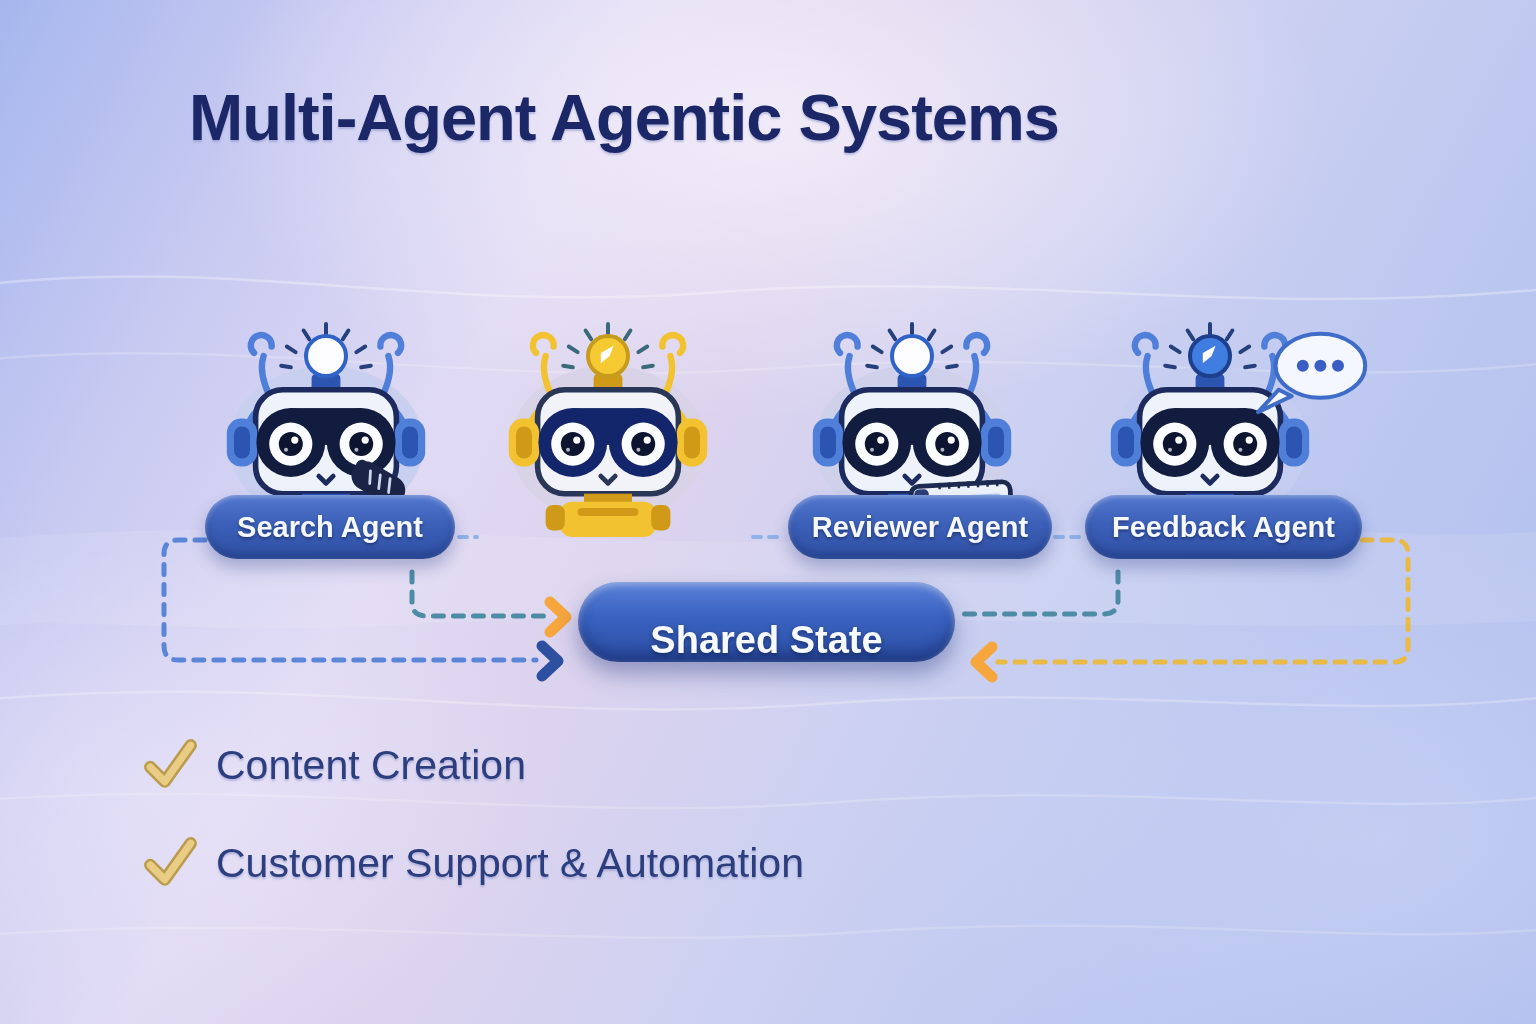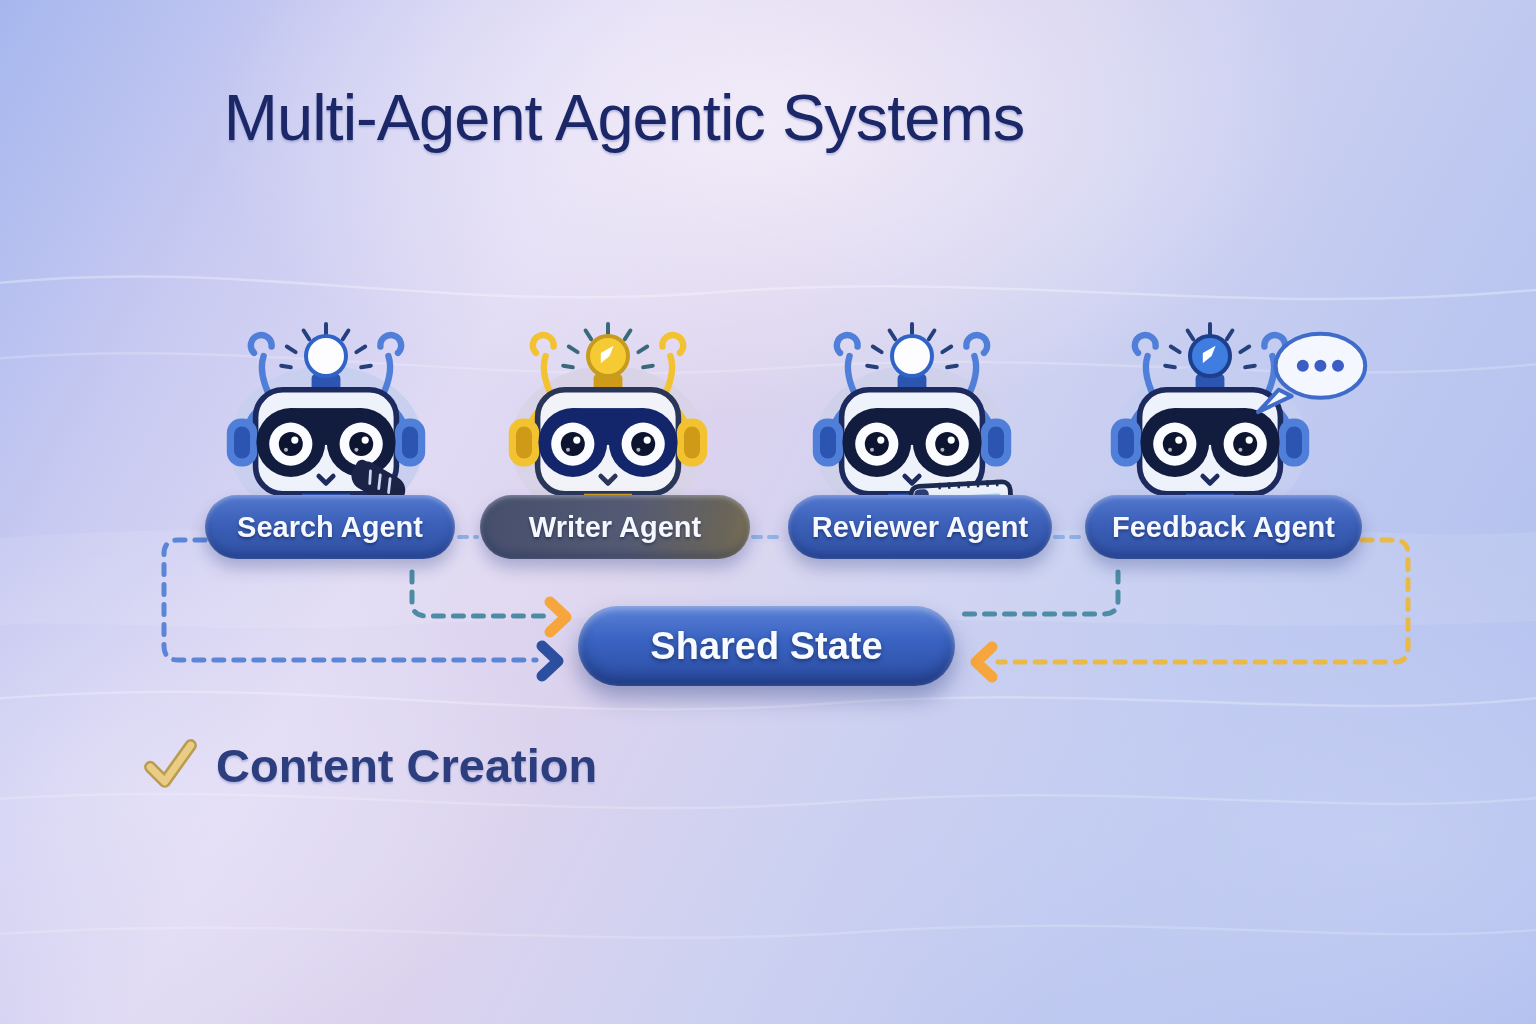--- a/index.html
+++ b/index.html
@@ -13,21 +13,21 @@
     background:
       radial-gradient(ellipse 900px 480px at 50% 12%, rgba(244,239,250,.85), rgba(244,239,250,0) 62%),
       radial-gradient(ellipse 700px 420px at 10% 78%, rgba(238,234,250,.45), rgba(238,234,250,0) 60%),
       radial-gradient(ellipse 820px 460px at 90% 82%, rgba(206,214,246,.55), rgba(206,214,246,0) 65%),
       linear-gradient(118deg,#a6b7ee 0%,#c6c9f1 15%,#e0daf4 32%,#dcd3ee 44%,#cdd1f1 60%,#bcc7f0 78%,#b0beee 100%);
   }
   .bg-waves{position:absolute;inset:0;z-index:0;}
   .connectors{position:absolute;inset:0;z-index:1;}
   .page-title{
     position:absolute;top:80px;left:0;width:1248px;text-align:center;z-index:4;
-    font-size:65px;font-weight:400;letter-spacing:-1px;color:#1b2767;
+    font-size:65px;font-weight:700;letter-spacing:-1px;color:#1b2767;
     text-shadow:0 2px 2px rgba(120,130,190,.45);
   }
   .page-subtitle{
     position:absolute;top:197px;left:0;width:1536px;text-align:center;z-index:4;
     font-size:34px;font-weight:500;color:#2b4a8c;
   }
   .robot{position:absolute;z-index:2;}
   .robot-1{left:206px;top:316px;}
   .robot-2{left:488px;top:316px;}
   .robot-3{left:792px;top:316px;}
@@ -39,30 +39,30 @@
     text-shadow:0 2px 3px rgba(10,20,60,.45);
     box-shadow:0 9px 16px rgba(40,60,130,.30), inset 0 2px 5px rgba(255,255,255,.35), inset 0 -5px 9px rgba(10,25,80,.28);
   }
   .pill-blue{background:linear-gradient(180deg,#5277cf 0%,#3c60b8 45%,#2e4fa2 100%);}
   .pill-slate{background:linear-gradient(100deg,#454e6c 0%,#545a73 55%,#6a6559 90%,#7b7052 100%);}
   .pill-1{left:205px;width:250px;}
   .pill-2{left:480px;width:270px;}
   .pill-3{left:788px;width:264px;}
   .pill-4{left:1085px;width:277px;}
   .hub-pill{
-    position:absolute;left:578px;top:606px;width:377px;height:80px;z-index:3;
-    border-radius:42px;display:flex;align-items:center;justify-content:center;
+    position:absolute;left:578px;top:582px;width:377px;height:80px;z-index:3;
+    border-radius:42px;display:flex;align-items:flex-end;justify-content:center;
     background:linear-gradient(180deg,#5b82d8 0%,#3a63c2 42%,#2b4da0 100%);
     color:#f7faff;font-size:38px;font-weight:700;
     text-shadow:0 2px 4px rgba(8,20,60,.5);
     box-shadow:0 12px 22px rgba(28,48,118,.38), inset 0 3px 7px rgba(255,255,255,.4), inset 0 -8px 14px rgba(10,25,80,.4);
   }
   .usecase-row{position:absolute;z-index:4;display:flex;align-items:center;}
   .usecase-label{
-    font-size:47px;font-weight:700;color:#2c3e7e;
+    font-size:41px;font-weight:400;color:#2c3e7e;
     text-shadow:0 2px 2px rgba(130,140,200,.5);
   }
   .check{margin-right:16px;flex:0 0 auto;}
   .uc-1{left:142px;top:736px;}
   .uc-2{left:142px;top:834px;}
   .uc-3{left:926px;top:834px;}
 </style>
 </head>
 <body>
 
@@ -211,34 +211,37 @@
   </svg>
 
   <svg class="robot robot-4" width="300" height="221" viewBox="0 0 375 276" style="--accent:#4f7fd9;--accentDark:#2b55b0;--blob:#c5cdf0;--head:#eef2fb;--outline:#1d2a5e;--goggle:#111c3e;--ray:#25407c;--bulbFill:#3f7de0;--bulbStroke:#1d3f8c;--bulbShine:#ffffff;">
     <use href="#bot"></use>
     <use href="#acc-bubble"></use>
   </svg>
 
   <div class="agent-pill pill-blue pill-1">
     <span>Search Agent</span>
   </div>
-  <div class="agent-pill pill-slate pill-2">
-    <span>Writer Agent</span>
-  </div>
   <div class="agent-pill pill-blue pill-3">
     <span>Reviewer Agent</span>
   </div>
   <div class="agent-pill pill-blue pill-4">
     <span>Feedback Agent</span>
   </div>
 
   <div class="hub-pill">
     <span>Shared State</span>
   </div>
 
   <div class="usecase-row uc-1">
     <svg class="check" width="58" height="58" viewBox="0 0 56 56">
         <use href="#check-glyph"></use>
       </svg>
     <span class="usecase-label">Content Creation</span>
   </div>
+  <div class="usecase-row uc-2">
+    <svg class="check" width="58" height="58" viewBox="0 0 56 56">
+        <use href="#check-glyph"></use>
+      </svg>
+    <span class="usecase-label">Customer Support &amp; Automation</span>
+  </div>
 
 </div>
 
 </body></html>

